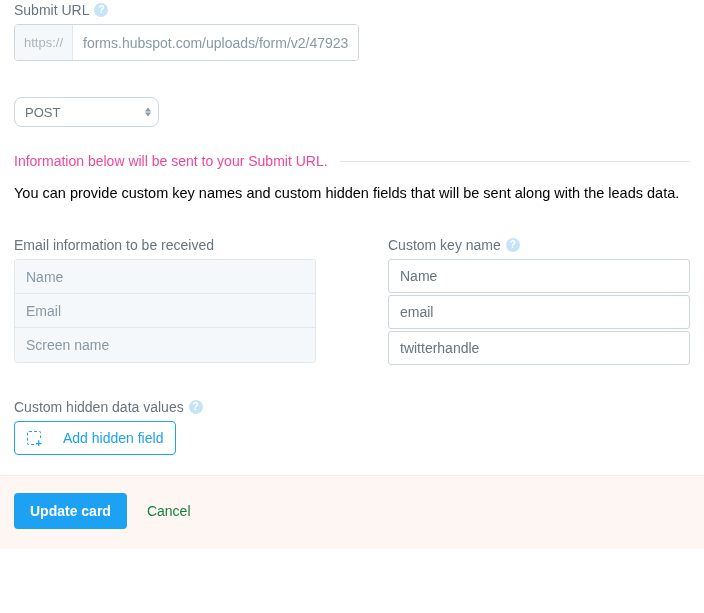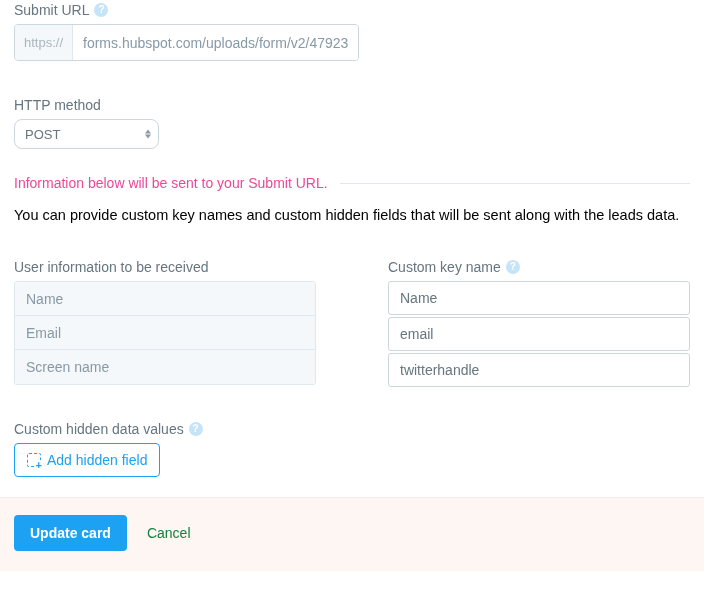--- a/index.html
+++ b/index.html
@@ -120,21 +120,21 @@
     border: 1px solid #ccd6dd;
     border-radius: 3px;
     padding: 0 11px;
     font-size: 14px;
     color: #66757f;
     outline: none;
     width: 100%;
   }
   .hidden-section { margin-bottom: 20px; }
   .add-button {
-    display: inline-flex; align-items: center; gap: 6px;
+    display: inline-flex; align-items: center; gap: 22px;
     height: 34px;
     padding: 0 12px;
     border: 1px solid #1da1f2;
     border-radius: 4px;
     background: #fff;
     color: #1da1f2;
     font-size: 14px;
     cursor: pointer;
   }
   .dashed-plus {
@@ -185,44 +185,41 @@
 
   <div class="label-row">
     <span>Submit URL</span>
     <span class="help-icon">?</span>
   </div>
   <div class="url-group">
     <div class="url-prefix">https://</div>
     <input class="url-input" type="text" value="forms.hubspot.com/uploads/form/v2/479236/534" style="">
   </div>
 
-  <div class="label-row">
-    <span>HTTP method</span>
-  </div>
   <div class="select-wrap">
     <select class="select">
       <option>POST</option>
     </select>
     <div class="select-arrows">
       <div class="arrow-up"></div>
       <div class="arrow-down"></div>
     </div>
   </div>
 
   <div class="divider-row">
     <span class="divider-text">Information below will be sent to your Submit URL.</span>
     <div class="divider-line"></div>
   </div>
 
   <div class="info-text">You can provide custom key names and custom hidden fields that will be sent along with the leads data.</div>
 
   <div class="columns">
     <div class="col">
       <div class="label-row">
-        <span>User information to be received</span>
+        <span>Email information to be received</span>
       </div>
       <div class="static-list">
         <div class="static-item">Name</div>
         <div class="static-item">Email</div>
         <div class="static-item">Screen name</div>
       </div>
     </div>
     <div class="col">
       <div class="label-row">
         <span>Custom key name</span>

